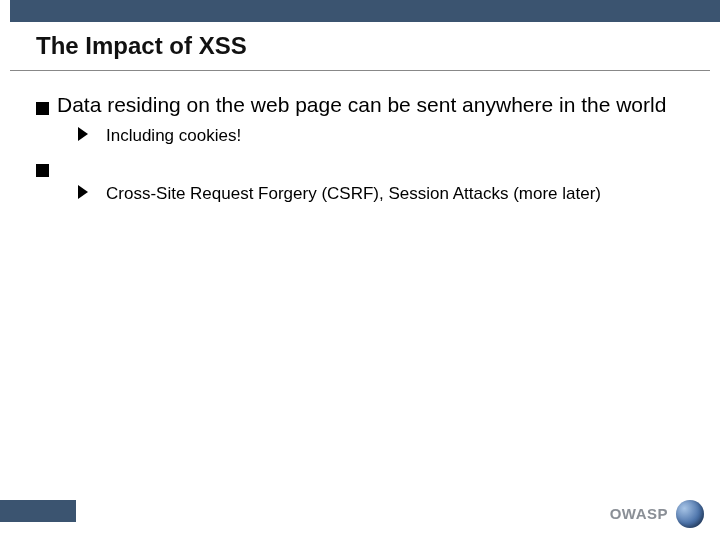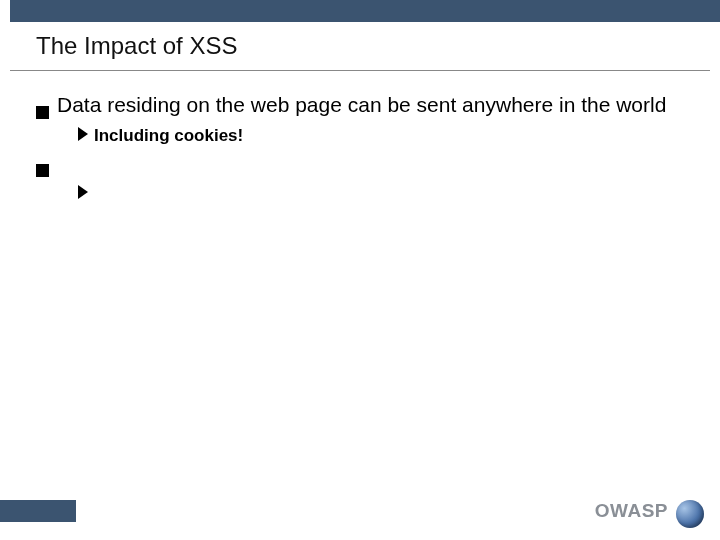--- a/index.html
+++ b/index.html
@@ -19,40 +19,40 @@
     left: 10px;
     right: 0;
     height: 22px;
     background: #3b5470;
   }
   .title {
     position: absolute;
     top: 32px;
     left: 36px;
     font-size: 24px;
-    font-weight: normal;
+    font-weight: bold;
     color: #111;
   }
   .divider {
     position: absolute;
     top: 70px;
     left: 10px;
     right: 10px;
     height: 1px;
     background: #888;
   }
   .content {
     position: absolute;
     top: 92px;
     left: 36px;
     right: 24px;
   }
   .bullet-row {
     display: flex;
-    align-items: flex-end;
+    align-items: center;
     margin-bottom: 4px;
   }
   .square {
     width: 13px;
     height: 13px;
     background: #000;
     flex: 0 0 13px;
     margin-top: 6px;
     margin-right: 8px;
   }
@@ -72,35 +72,36 @@
     flex: 0 0 auto;
     margin-right: 6px;
     margin-top: 2px;
   }
   .arrow svg {
     display: block;
   }
   .sub-text {
     font-size: 17px;
     line-height: 1.25;
-    font-weight: bold;
+    font-weight: normal;
+    margin-left: 12px;
   }
   .footer-bar {
     position: absolute;
     left: 0;
     bottom: 18px;
     width: 76px;
     height: 22px;
     background: #3b5470;
   }
   .footer-label {
     position: absolute;
     bottom: 18px;
     right: 52px;
-    font-size: 19px;
+    font-size: 15px;
     font-weight: bold;
     color: #8a8f96;
     letter-spacing: 0.5px;
   }
   .footer-logo {
     position: absolute;
     bottom: 12px;
     right: 16px;
     width: 28px;
     height: 28px;
@@ -135,20 +136,21 @@
 
   <div class="bullet-row">
     <div class="square"></div>
   </div>
   <div class="sub-row">
     <div class="arrow">
       <svg width="10" height="14">
           <polygon points="0,0 10,7 0,14" fill="#000"></polygon>
         </svg>
     </div>
+    <div class="sub-text">Cross-Site Request Forgery (CSRF), Session Attacks (more later)</div>
   </div>
 
 
 </div>
 
 <div class="footer-bar"></div>
 <div class="footer-label">OWASP</div>
 <div class="footer-logo"></div>
 
 </body></html>

